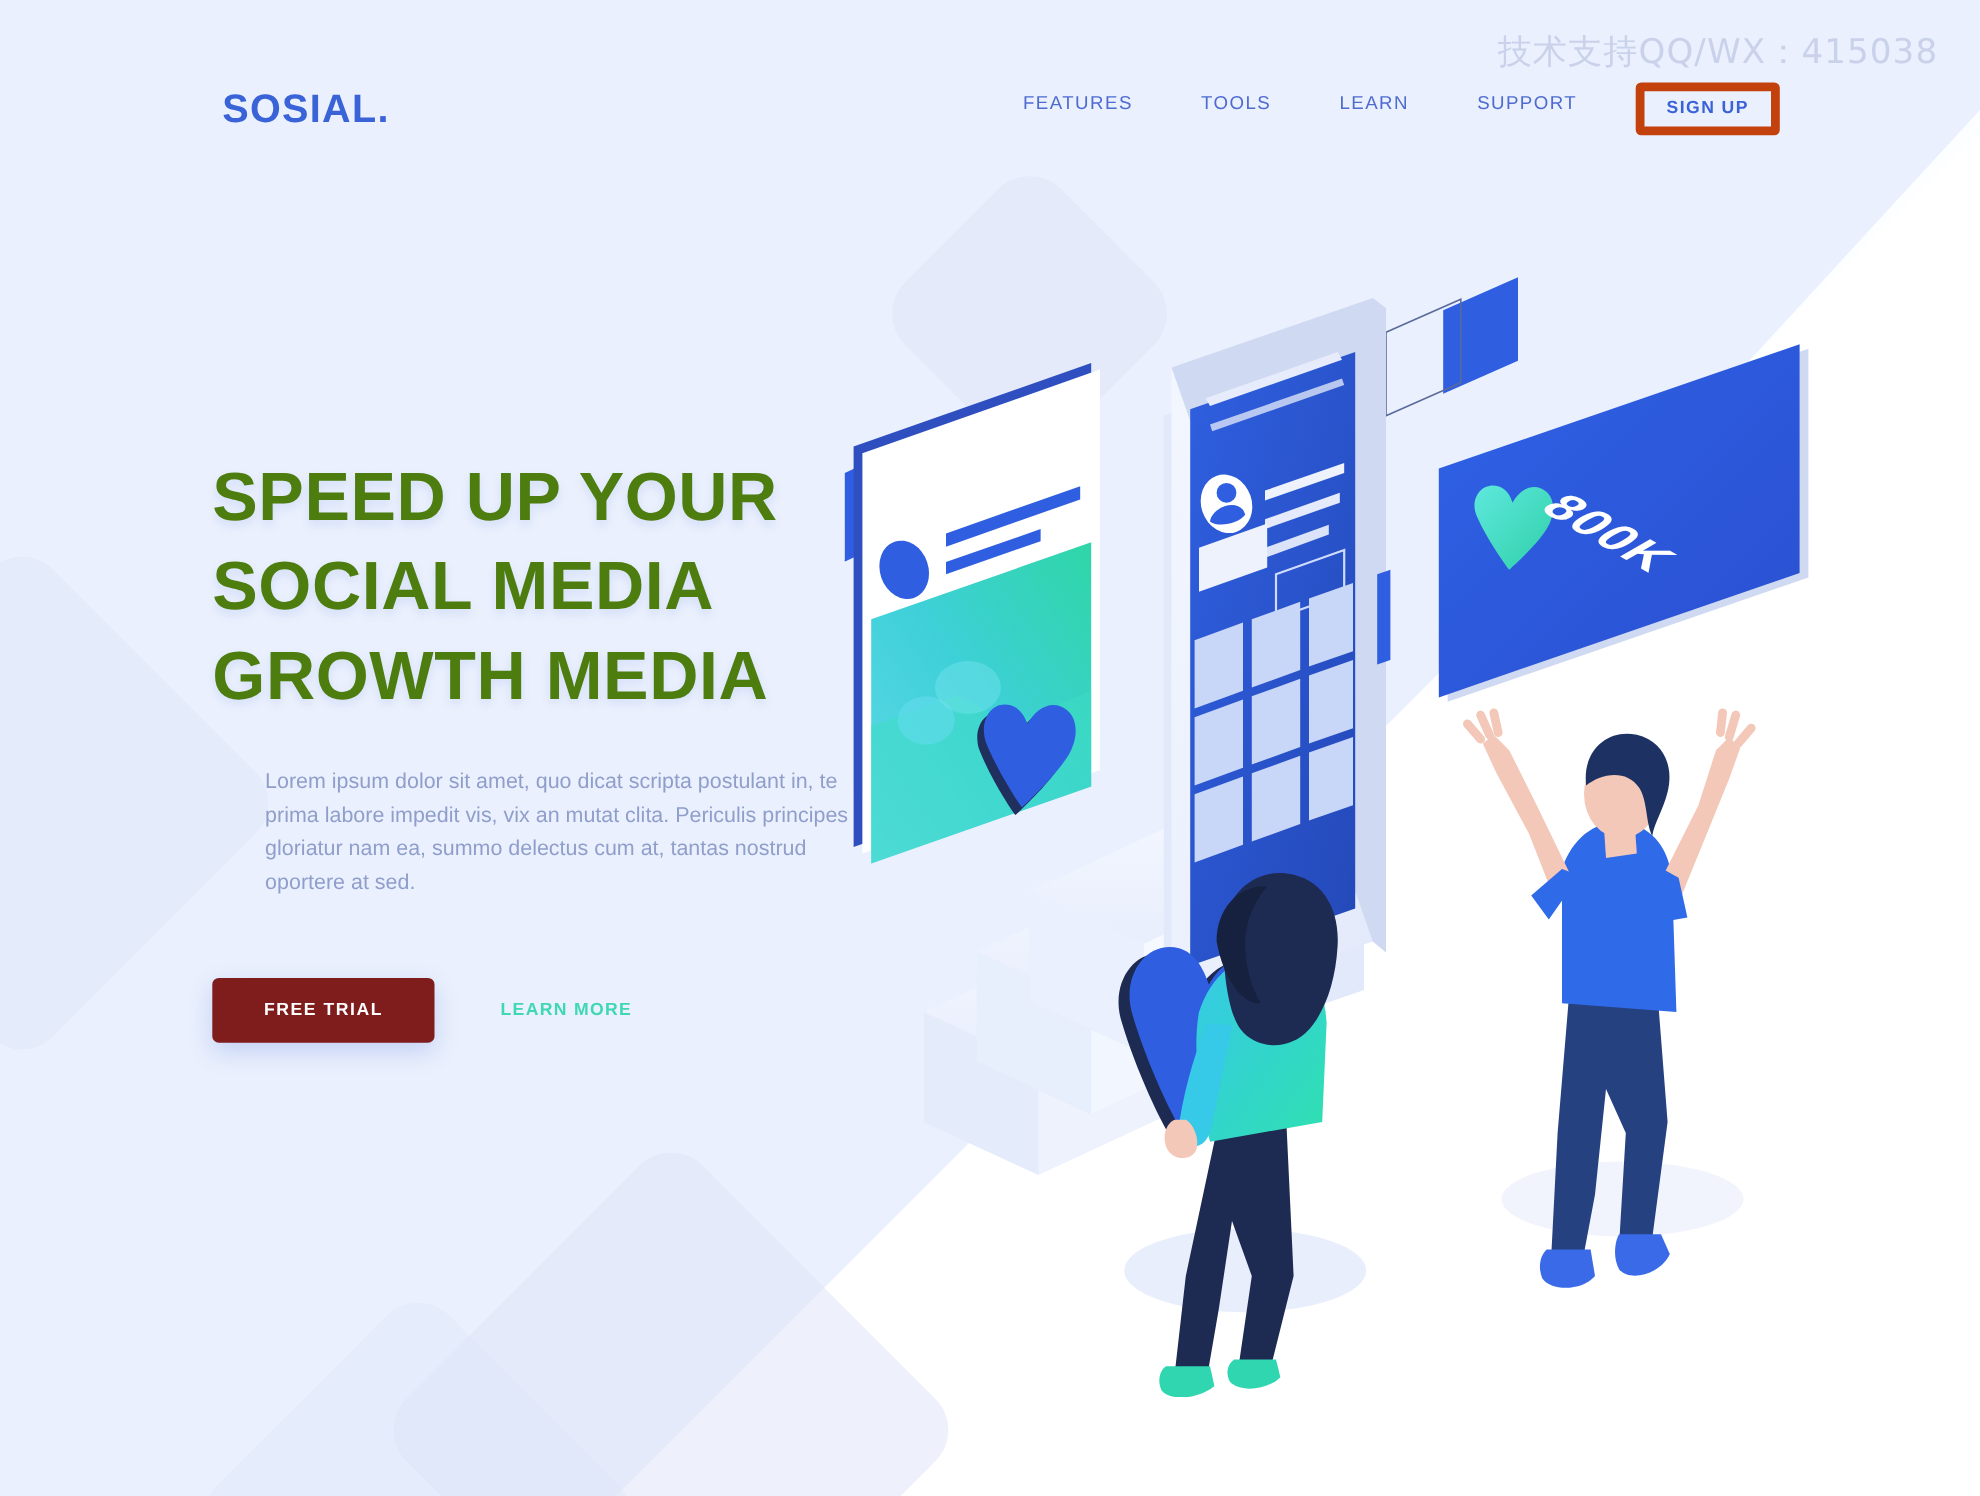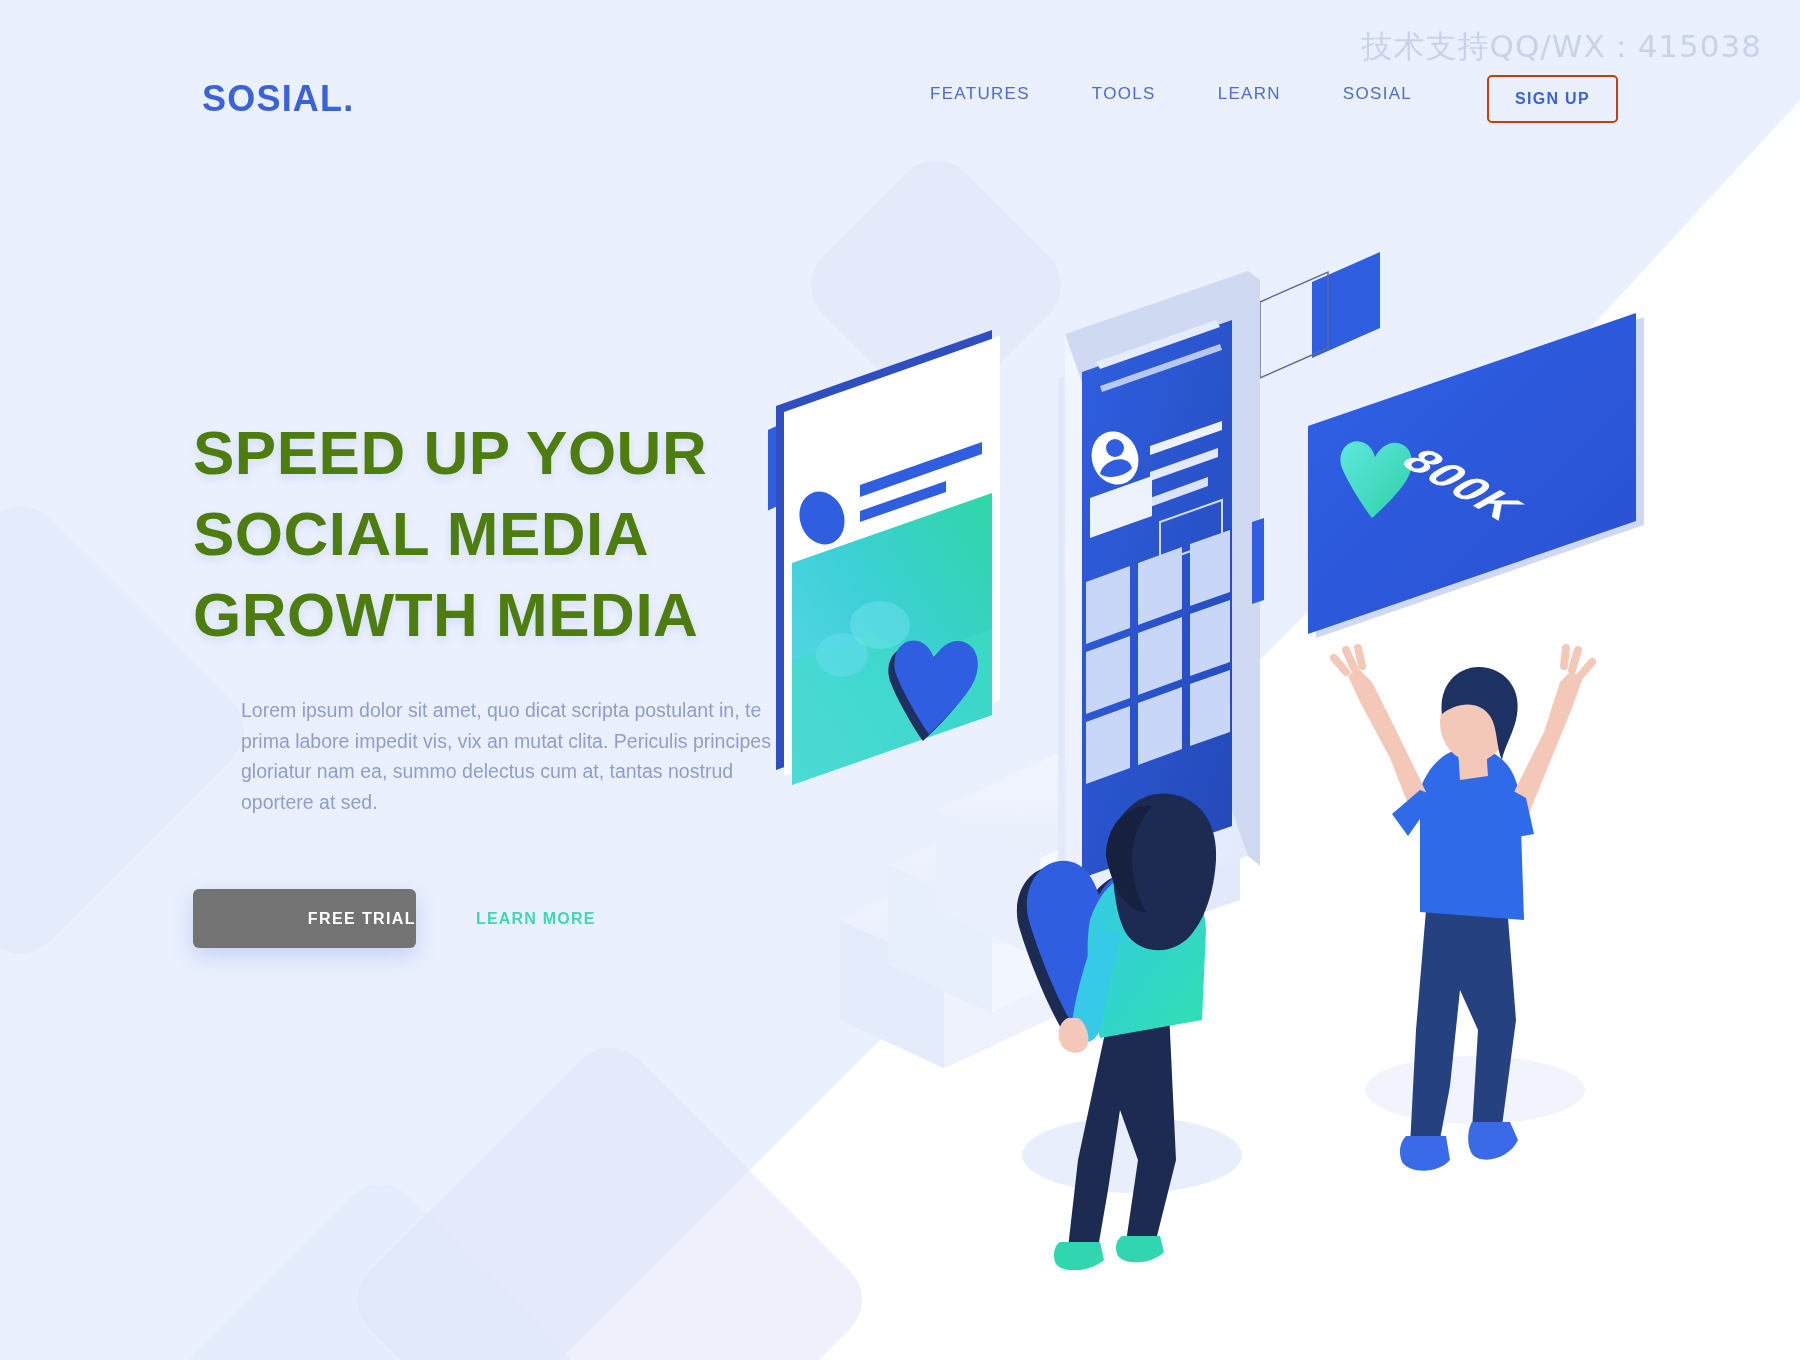--- a/index.html
+++ b/index.html
@@ -62,21 +62,21 @@
   }
   .nav-link {
     font-size: 17px; letter-spacing: 1.3px;
     color: #4e6bd0; font-weight: 500;
     text-decoration: none; white-space: nowrap;
     cursor: pointer;
   }
   .signup-btn {
     position: absolute; left: 1487px; top: 75px;
     width: 131px; height: 48px;
-    border: 2px solid #c2410c;
+    border: 8px solid #c2410c;
     border-radius: 5px;
     background: transparent;
     color: #3a63d8;
     font-size: 16px; font-weight: bold; letter-spacing: 1.3px;
     cursor: pointer;
     font-family: "Liberation Sans", sans-serif;
     display: flex; align-items: center; justify-content: center;
   }
 
   
@@ -89,28 +89,27 @@
   }
   .hero-text {
     margin-top: 40px;
     width: 570px;
     font-size: 19.5px; line-height: 30.5px;
     color: #8f9ecb;
     margin-left: 48px;
   }
   .hero-actions { margin-top: 72px; display: flex; align-items: center; gap: 60px; }
   .btn-primary {
-    width: 223px; height: 59px;
-    background: #737373;
+    width: 202px; height: 59px;
+    background: #7f1d1d;
     border: none; border-radius: 6px;
     color: #fff; font-size: 16px; font-weight: bold; letter-spacing: 1.4px;
     cursor: pointer;
     font-family: "Liberation Sans", sans-serif;
     box-shadow: 0 8px 22px rgba(58,99,216,.22);
-    text-align: right;
   }
   .btn-link {
     font-size: 16px; font-weight: bold; letter-spacing: 1.2px;
     color: #3fd7b6; text-decoration: none; cursor: pointer;
     white-space: nowrap;
   }
 
   
   .illustration {
     position: absolute; left: 760px; top: 230px;
@@ -151,21 +150,21 @@
   <div class="bg-diamond d4"></div>
 
   <div class="watermark">技术支持QQ/WX：415038</div>
 
   <header class="nav">
     <div class="logo">SOSIAL.</div>
     <nav class="nav-links">
       <a class="nav-link" href="#">FEATURES</a>
       <a class="nav-link" href="#">TOOLS</a>
       <a class="nav-link" href="#">LEARN</a>
-      <a class="nav-link" href="#">SOSIAL</a>
+      <a class="nav-link" href="#">SUPPORT</a>
     </nav>
     <button class="signup-btn">SIGN UP</button>
   </header>
 
   <section class="hero-copy">
     <h1 class="hero-title">
       <span>SPEED UP YOUR</span><br>
       <span>SOCIAL MEDIA</span><br>
       <span>GROWTH MEDIA</span>
     </h1>

